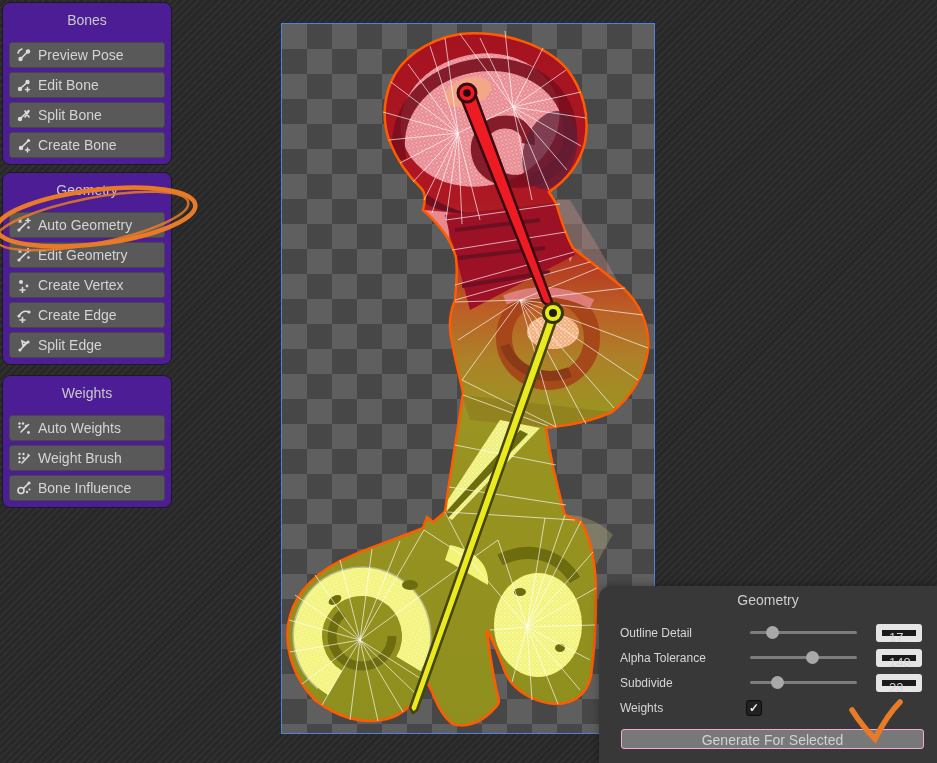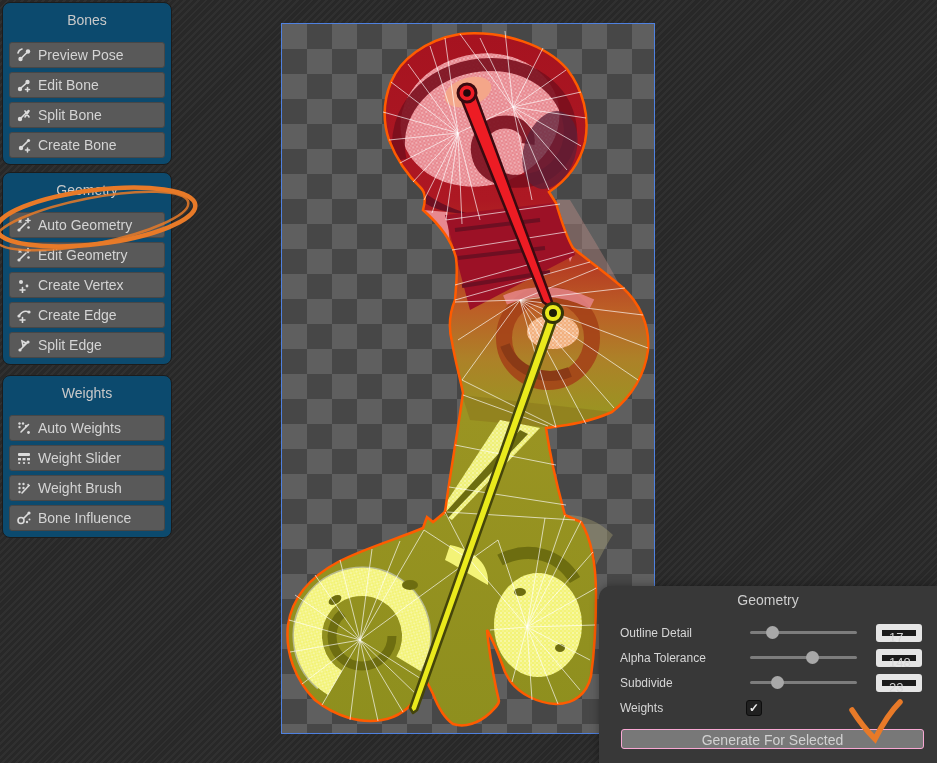--- a/index.html
+++ b/index.html
@@ -5,21 +5,21 @@
   html,body{margin:0;padding:0;}
   body{
     width:937px;height:763px;position:relative;overflow:hidden;
     font-family:"Liberation Sans", sans-serif;
     background-color:#2a2a2a;
     background-image:repeating-linear-gradient(135deg,#303030 0 2px,#282828 2px 5px);
   }
   
   .panel{
     position:absolute;left:2px;width:170px;
-    background:#0c4a6e;border:1px solid #1c1c1c;border-radius:8px;
+    background:#4c1d95;border:1px solid #1c1c1c;border-radius:8px;
     box-sizing:border-box;padding-bottom:2px;z-index:2;
   }
   .panel-title{
     text-align:center;color:#c9c9c9;font-size:14px;
     padding:9px 0 10px 0;
   }
   .tbtn{
     display:flex;align-items:center;gap:6px;
     width:156px;height:26px;margin:4px 6px 4px 6px;box-sizing:border-box;
     background:#595959;border:1px solid #474747;border-radius:3px;
@@ -201,34 +201,20 @@
       <svg viewBox="0 0 16 16" width="16" height="16">
           <circle class="fl" cx="3.5" cy="3.5" r="1.2"></circle>
           <circle class="fl" cx="7" cy="3.5" r="1.2"></circle>
           <circle class="fl" cx="3.5" cy="7" r="1.2"></circle>
           <circle class="fl" cx="10" cy="6" r="1.2"></circle>
           <path class="st" d="M5 12 L12.5 4.5"></path>
           <circle class="fl" cx="12.5" cy="12.5" r="1.4"></circle>
         </svg>
     </span>
     <span>Auto Weights</span>
-  </button>
-  <button class="tbtn">
-    <span class="ticon">
-      <svg viewBox="0 0 16 16" width="16" height="16">
-          <rect class="fl" x="2" y="3" width="12" height="3" rx="1"></rect>
-          <rect class="fl" x="2" y="8" width="3" height="2.4"></rect>
-          <rect class="fl" x="6.5" y="8" width="3" height="2.4"></rect>
-          <rect class="fl" x="11" y="8" width="3" height="2.4"></rect>
-          <circle class="fl" cx="3.2" cy="13" r="1.1"></circle>
-          <circle class="fl" cx="8" cy="13" r="1.1"></circle>
-          <circle class="fl" cx="12.8" cy="13" r="1.1"></circle>
-        </svg>
-    </span>
-    <span>Weight Slider</span>
   </button>
   <button class="tbtn">
     <span class="ticon">
       <svg viewBox="0 0 16 16" width="16" height="16">
           <circle class="fl" cx="3.5" cy="4" r="1.2"></circle>
           <circle class="fl" cx="7.5" cy="4" r="1.2"></circle>
           <circle class="fl" cx="3.5" cy="8" r="1.2"></circle>
           <circle class="fl" cx="7.5" cy="8" r="1.2"></circle>
           <circle class="fl" cx="3.5" cy="12" r="1.2"></circle>
           <path class="st" d="M6 13 L13 5.5"></path>

